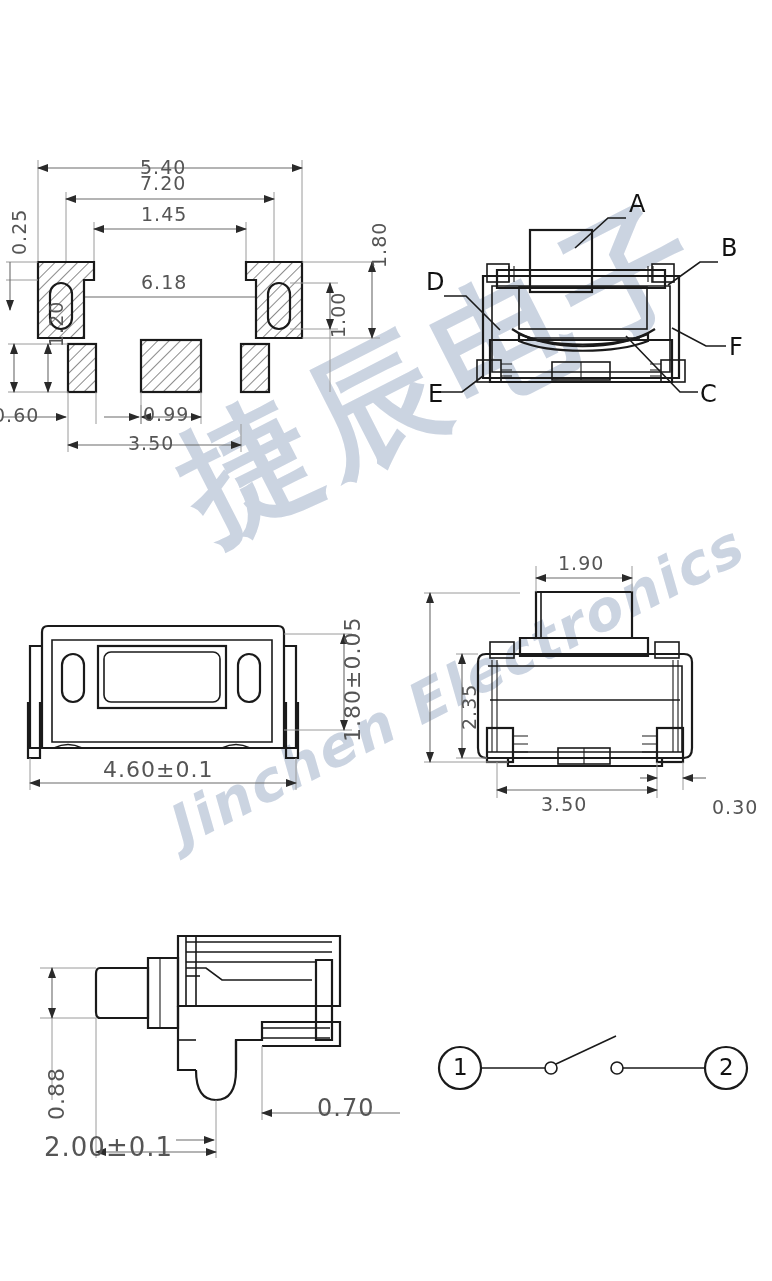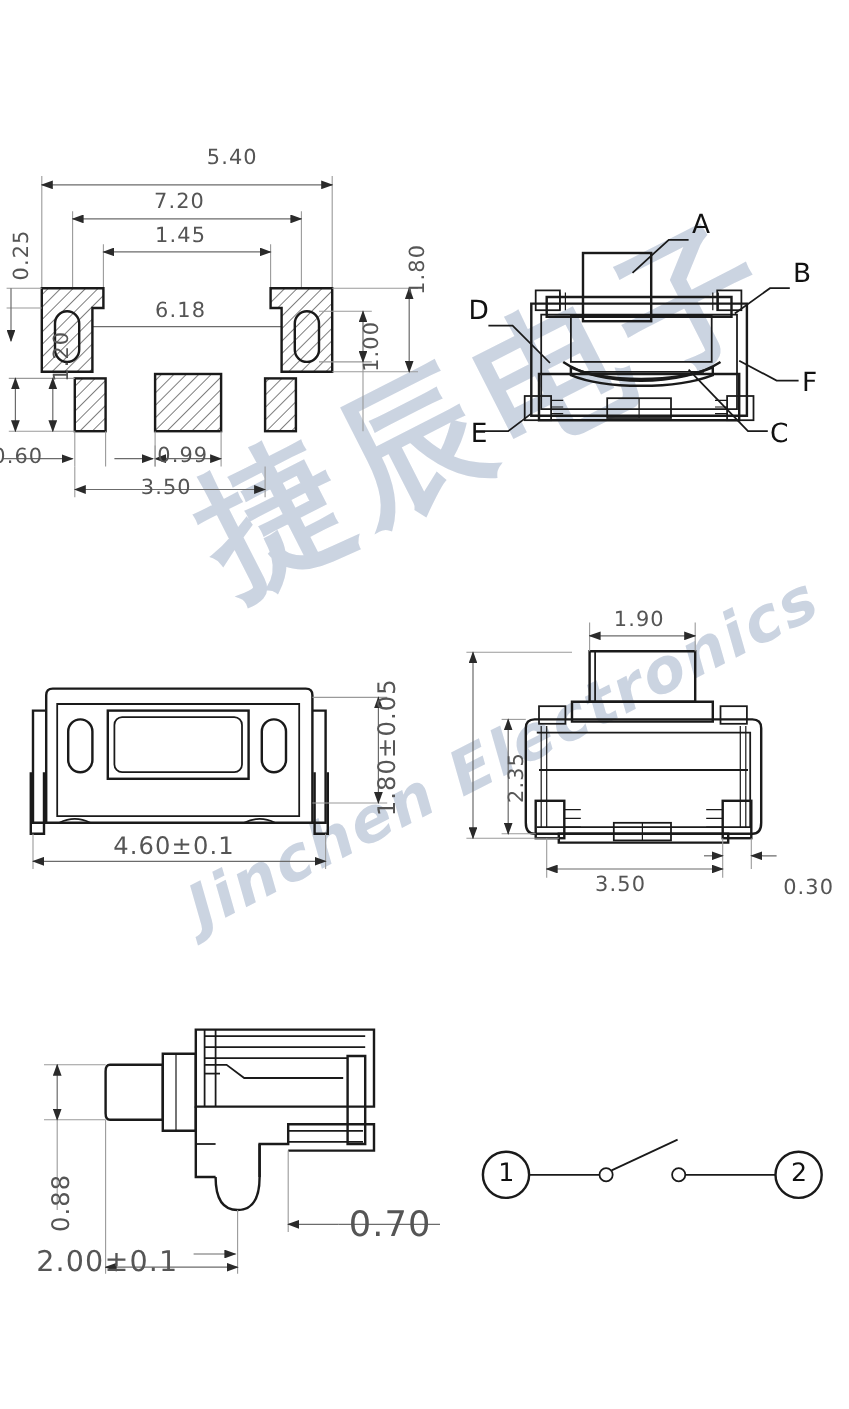--- a/index.html
+++ b/index.html
@@ -273,21 +273,21 @@
       <circle class="ln lw2" cx="460" cy="1068" r="21" fill="#ffffff"></circle>
       <circle class="ln lw2" cx="726" cy="1068" r="21" fill="#ffffff"></circle>
       <path class="ln lw15" d="M481,1068 L545,1068"></path>
       <circle class="ln lw15" cx="551" cy="1068" r="6" fill="#ffffff"></circle>
       <path class="ln lw15" d="M556,1064 L616,1036"></path>
       <circle class="ln lw15" cx="617" cy="1068" r="6" fill="#ffffff"></circle>
       <path class="ln lw15" d="M623,1068 L705,1068"></path>
     </g>
   </svg>
 
-  <div class="txt" style="left:140px;top:132px;margin-left:48px;">5.40</div>
+  <div class="txt" style="left:140px;top:156px;">5.40</div>
   <div class="txt" style="left:140px;top:172px;">7.20</div>
   <div class="txt" style="left:141px;top:203px;">1.45</div>
   <div class="txt" style="left:141px;top:271px;">6.18</div>
   <div class="txt rot" style="left:368px;top:268px;transform:rotate(-90deg);">1.80</div>
   <div class="txt rot" style="left:327px;top:338px;transform:rotate(-90deg);">1.00</div>
   <div class="txt rot" style="left:8px;top:255px;transform:rotate(-90deg);">0.25</div>
   <div class="txt rot" style="left:45px;top:347px;transform:rotate(-90deg);">1.20</div>
   <div class="txt" style="left:-7px;top:404px;">0.60</div>
   <div class="txt" style="left:143px;top:403px;">0.99</div>
   <div class="txt" style="left:128px;top:432px;">3.50</div>
@@ -301,19 +301,19 @@
 
   <div class="txt big" style="left:103px;top:757px;text-align:right;">4.60±0.1</div>
   <div class="txt big rot" style="left:340px;top:742px;transform:rotate(-90deg);">1.80±0.05</div>
 
   <div class="txt" style="left:558px;top:552px;">1.90</div>
   <div class="txt rot" style="left:458px;top:730px;transform:rotate(-90deg);">2.35</div>
   <div class="txt" style="left:541px;top:793px;">3.50</div>
   <div class="txt" style="left:712px;top:760px;margin-top:36px;">0.30</div>
 
   <div class="txt big rot" style="left:44px;top:1120px;transform:rotate(-90deg);">0.88</div>
-  <div class="txt big" style="left:33px;top:1132px;font-size:26px;">2.00±0.1</div>
-  <div class="txt big" style="left:317px;top:1094px;font-size:32px;">0.70</div>
+  <div class="txt big" style="left:44px;top:1132px;font-size:26px;">2.00±0.1</div>
+  <div class="txt big" style="left:317px;top:1094px;font-size:24px;">0.70</div>
 
   <div class="lbl" style="left:453px;top:1054px;font-size:23px;">1</div>
   <div class="lbl" style="left:719px;top:1054px;font-size:23px;">2</div>
 
 </div>
 
 </body></html>

